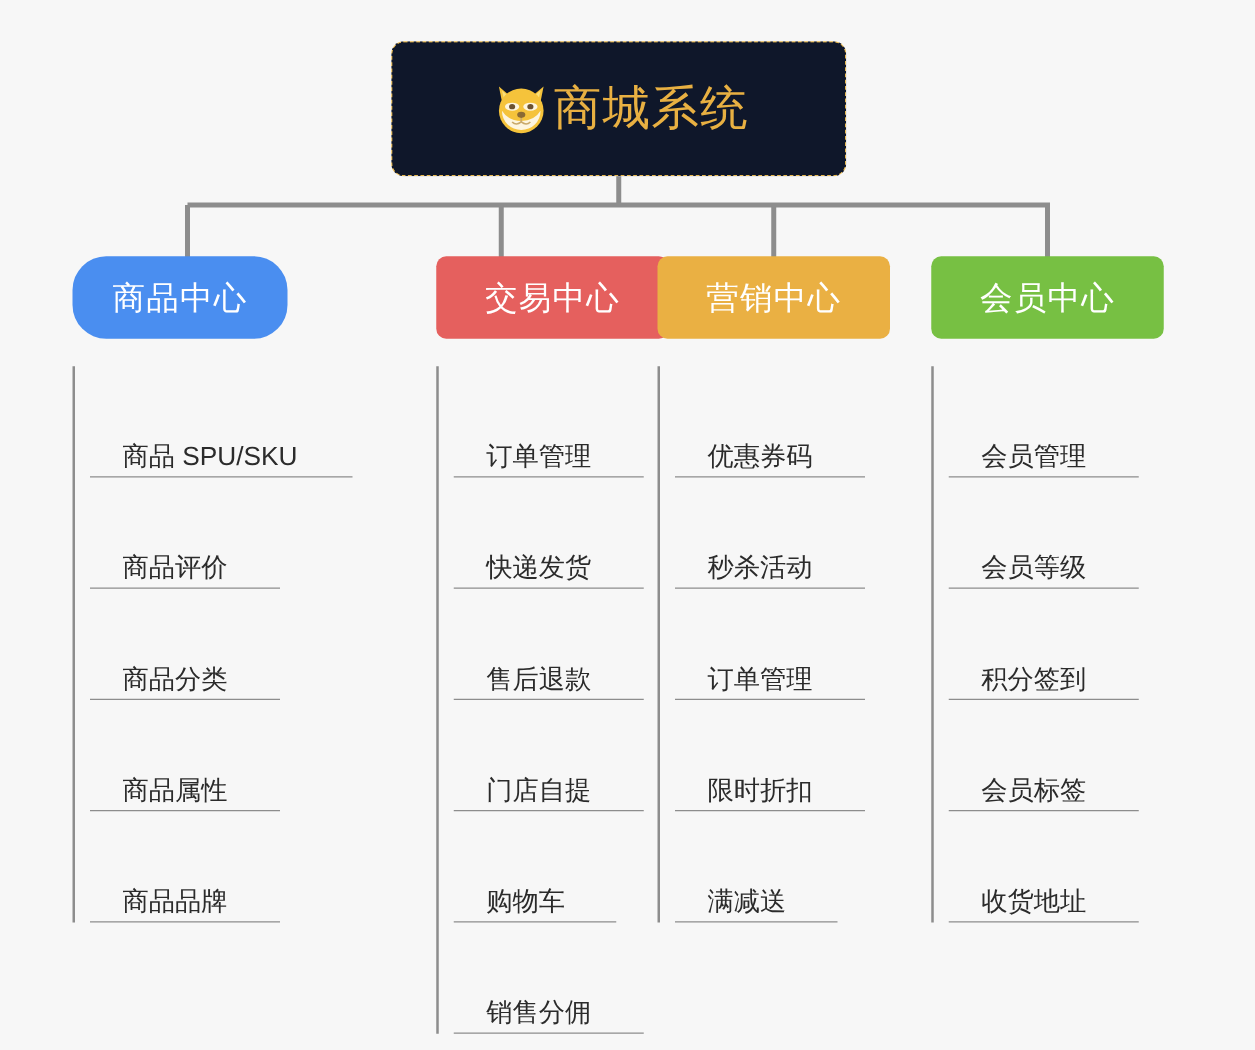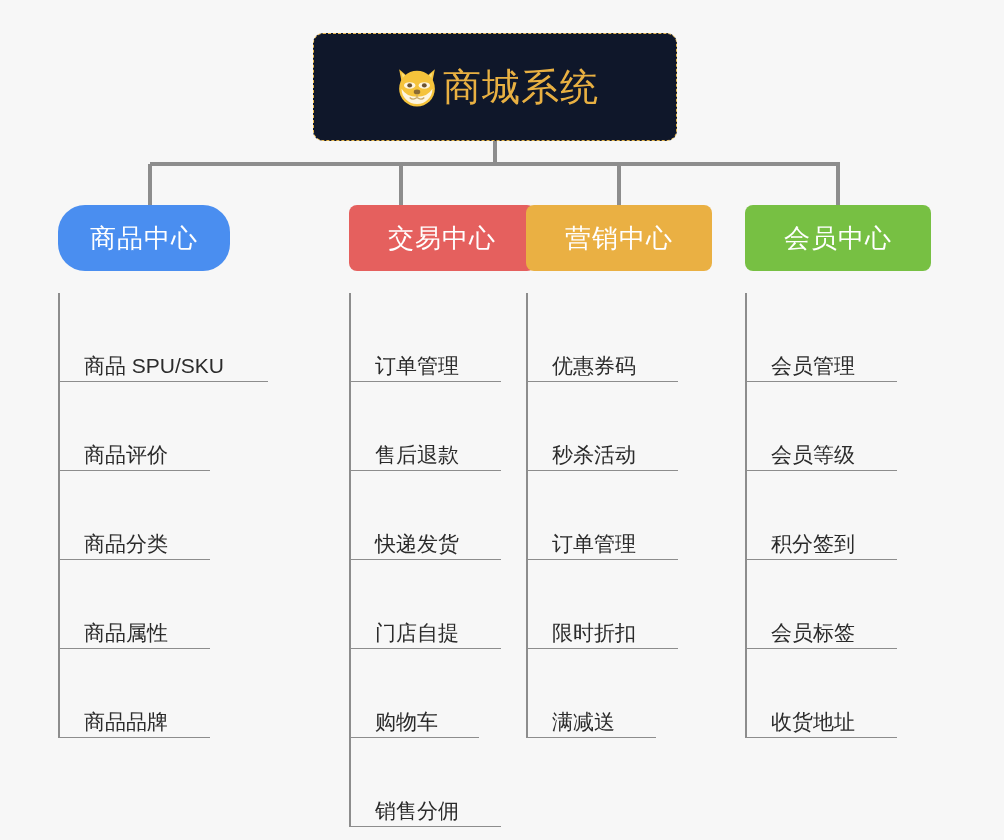--- a/index.html
+++ b/index.html
@@ -73,20 +73,21 @@
     font-size: 26px;
     display: flex;
     align-items: center;
     justify-content: center;
     letter-spacing: 1px;
     white-space: nowrap;
   }
   .branch-items {
     position: relative;
     margin-top: 22px;
+    padding-left: 14px;
   }
   .leaf {
     position: relative;
     height: 89px;
     display: flex;
     align-items: flex-end;
   }
   .leaf-label {
     font-size: 21px;
     color: #2b2b2b;
@@ -190,25 +191,25 @@
 
   <div class="branch c1">
     <div class="branch-header" style="background:#e5605e">交易中心</div>
     <div class="branch-items">
       <div class="branch-spine"></div>
       <div class="leaf">
         <span class="leaf-label">订单管理</span>
         <span class="leaf-rule" style="width:152px"></span>
       </div>
       <div class="leaf">
+        <span class="leaf-label">快递发货</span>
+        <span class="leaf-rule" style="width:152px"></span>
+      </div>
+      <div class="leaf">
         <span class="leaf-label">售后退款</span>
-        <span class="leaf-rule" style="width:152px"></span>
-      </div>
-      <div class="leaf">
-        <span class="leaf-label">快递发货</span>
         <span class="leaf-rule" style="width:152px"></span>
       </div>
       <div class="leaf">
         <span class="leaf-label">门店自提</span>
         <span class="leaf-rule" style="width:152px"></span>
       </div>
       <div class="leaf">
         <span class="leaf-label">购物车</span>
         <span class="leaf-rule" style="width:130px"></span>
       </div>

